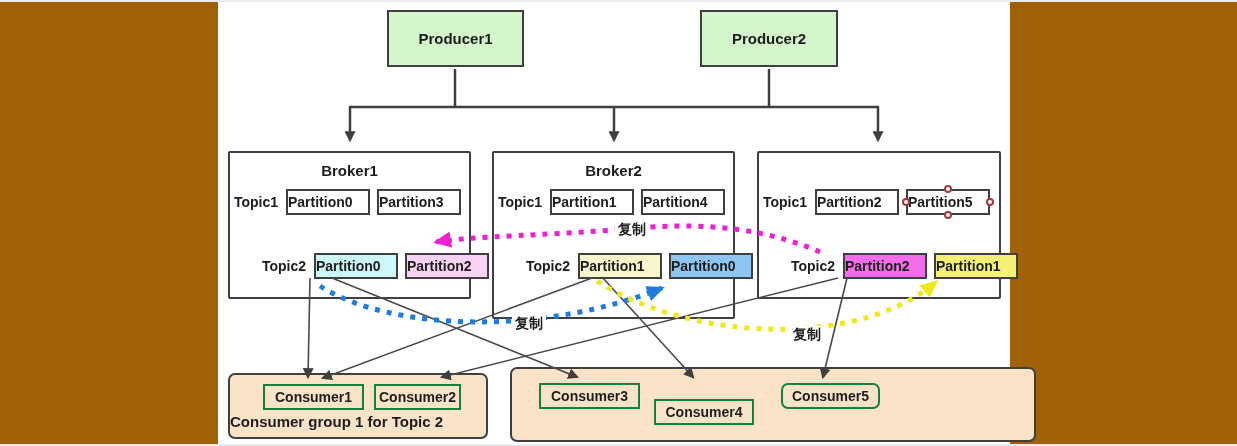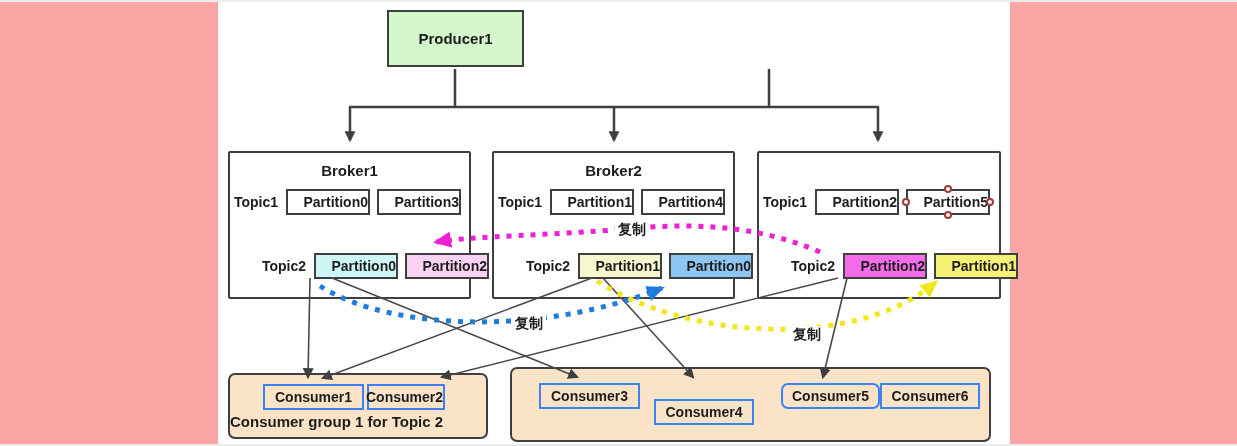--- a/index.html
+++ b/index.html
@@ -1,69 +1,72 @@
 <!DOCTYPE html>
 <html><head>
 <meta charset="utf-8">
 <style>
   html,body{margin:0;padding:0;}
   body{font-family:"Liberation Sans",sans-serif;}
-  .stage{position:relative;width:1237px;height:446px;background:#fca5a5;overflow:hidden;}
+  .stage{position:relative;width:1237px;height:446px;background:#a16207;overflow:hidden;}
   .canvas{position:absolute;left:218px;top:0;width:792px;height:446px;background:#ffffff;}
   .edge-strip{position:absolute;left:0;width:1237px;height:2px;background:#ebebeb;z-index:7;}
   .box{position:absolute;border:2px solid #3f3f3f;box-sizing:border-box;font-weight:bold;color:#1c1c1c;z-index:2;}
   .producer{background:#d3f6cb;display:flex;align-items:center;justify-content:center;font-size:15px;}
   .broker{background:#ffffff;border-radius:2px;padding-left:22px;}
   .broker-title{position:absolute;top:9px;left:0;width:100%;text-align:center;font-size:15px;font-weight:bold;}
   .topic-label{position:absolute;left:4px;width:46px;height:26px;line-height:26px;font-size:14px;font-weight:bold;}
   .part{position:absolute;width:84px;height:26px;border:2px solid #3f3f3f;box-sizing:border-box;
-        display:flex;align-items:center;justify-content:flex-end;font-size:14px;font-weight:bold;background:#fff;}
+        display:flex;align-items:center;justify-content:flex-start;font-size:14px;font-weight:bold;background:#fff;}
   .slot1{left:56px;} .slot2{left:147px;} .row1{top:36px;} .row2{top:100px;margin-left:28px;}
   .fill-cyan{background:#cdf6f6;} .fill-pink{background:#fad2f3;}
   .fill-lyellow{background:#f8f6cd;} .fill-blue{background:#8dc6f2;}
   .fill-magenta{background:#f56cea;} .fill-byellow{background:#f5f176;}
   .group{background:#fbe3c8;border-radius:7px;}
-  .consumer{position:absolute;height:26px;border:2px solid #3b82f6;box-sizing:border-box;background:#fbe3c8;
+  .consumer{position:absolute;height:26px;border:2px solid #15803d;box-sizing:border-box;background:#fbe3c8;
             display:flex;align-items:center;justify-content:center;font-size:14px;font-weight:bold;}
   .group-label{position:absolute;left:0;width:100%;text-align:left;font-size:15px;font-weight:bold;color:#1c1c1c;}
   .copy-label{position:absolute;background:#ffffff;padding:0 3px;font-size:14px;font-weight:bold;color:#1c1c1c;z-index:5;}
   .handle{position:absolute;width:8px;height:8px;border-radius:50%;background:#fff;border:2px solid #9e3a3a;box-sizing:border-box;z-index:6;}
   svg.wires{position:absolute;left:0;top:0;z-index:4;pointer-events:none;}
 </style>
 </head>
 <body>
 
 <div class="stage">
   <div class="edge-strip" style="top:0;"></div>
   <div class="edge-strip" style="top:444px;"></div>
   <div class="canvas"></div>
 
   <div class="box producer" style="left:387px;top:10px;width:137px;height:57px;">
     <span>Producer1</span>
+  </div>
+  <div class="box producer" style="left:700px;top:10px;width:138px;height:57px;">
+    <span>Producer2</span>
   </div>
 
   <div class="box broker" style="left:228px;top:151px;width:243px;height:148px;">
     <div class="broker-title">Broker1</div>
     <div class="topic-label row1">Topic1</div>
     <div class="part row1 slot1">
       <span>Partition0</span>
     </div>
     <div class="part row1 slot2">
       <span>Partition3</span>
     </div>
     <div class="topic-label row2">Topic2</div>
     <div class="part row2 slot1 fill-cyan">
       <span>Partition0</span>
     </div>
     <div class="part row2 slot2 fill-pink">
       <span>Partition2</span>
     </div>
   </div>
 
-  <div class="box broker" style="left:492px;top:151px;width:243px;height:148px;">
+  <div class="box broker" style="left:492px;top:151px;width:243px;height:168px;">
     <div class="broker-title">Broker2</div>
     <div class="topic-label row1">Topic1</div>
     <div class="part row1 slot1">
       <span>Partition1</span>
     </div>
     <div class="part row1 slot2">
       <span>Partition4</span>
     </div>
     <div class="topic-label row2">Topic2</div>
     <div class="part row2 slot1 fill-lyellow">
@@ -93,38 +96,35 @@
     </div>
     <div class="part row2 slot2 fill-byellow">
       <span>Partition1</span>
     </div>
   </div>
 
   <div class="box group" style="left:228px;top:373px;width:260px;height:66px;">
     <div class="consumer" style="left:33px;top:9px;width:101px;">
       <span>Consumer1</span>
     </div>
-    <div class="consumer" style="left:137px;top:9px;width:78px;justify-content:flex-end;">
+    <div class="consumer" style="left:144px;top:9px;width:87px;">
       <span>Consumer2</span>
     </div>
     <div class="group-label" style="top:38px;">Consumer group 1 for Topic 2</div>
   </div>
 
-  <div class="box group" style="left:510px;top:367px;width:481px;height:75px;">
+  <div class="box group" style="left:510px;top:367px;width:526px;height:75px;">
     <div class="consumer" style="left:27px;top:14px;width:101px;">
       <span>Consumer3</span>
     </div>
     <div class="consumer" style="left:142px;top:30px;width:100px;">
       <span>Consumer4</span>
     </div>
     <div class="consumer" style="left:269px;top:14px;width:99px;border-radius:7px;">
       <span>Consumer5</span>
-    </div>
-    <div class="consumer" style="left:368px;top:14px;width:100px;">
-      <span>Consumer6</span>
     </div>
   </div>
 
   <svg class="wires" width="1237" height="446" viewBox="0 0 1237 446">
     <defs>
       <marker id="arrDark" markerUnits="userSpaceOnUse" markerWidth="11" markerHeight="11" viewBox="0 0 10 10" refX="8" refY="5" orient="auto">
         <path d="M0,0 L10,5 L0,10 Z" fill="#3f3f3f"></path>
       </marker>
       <marker id="arrMag" markerUnits="userSpaceOnUse" markerWidth="18" markerHeight="16" viewBox="0 0 18 16" refX="15" refY="8" orient="auto">
         <path d="M0,0 L18,8 L0,16 Z" fill="#ef1fd4"></path>

